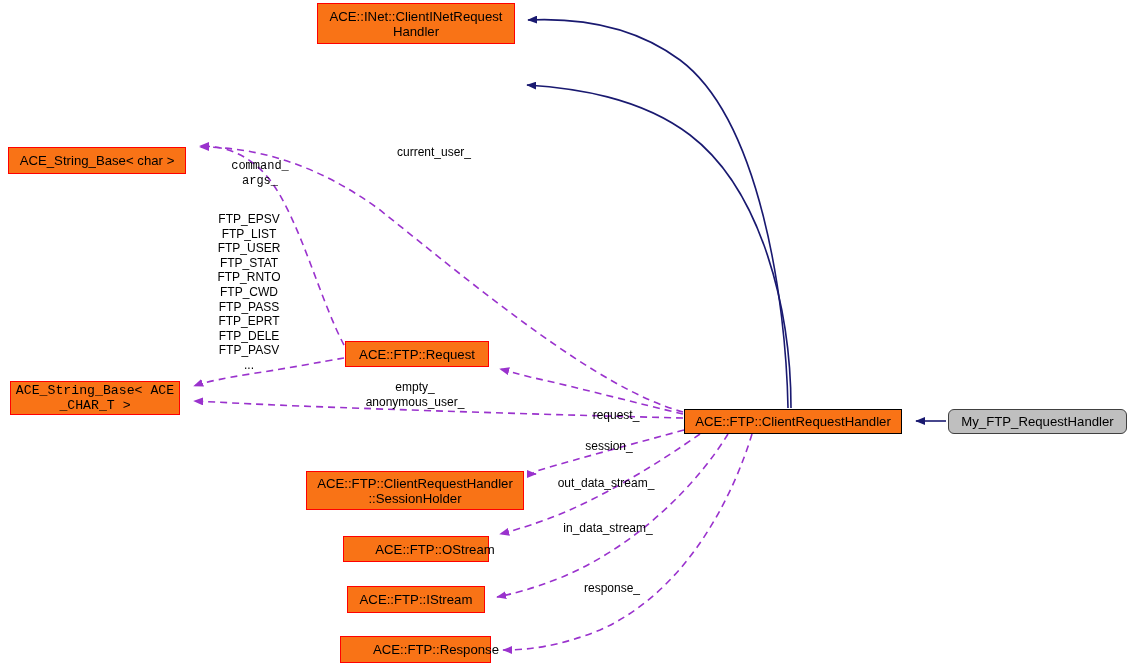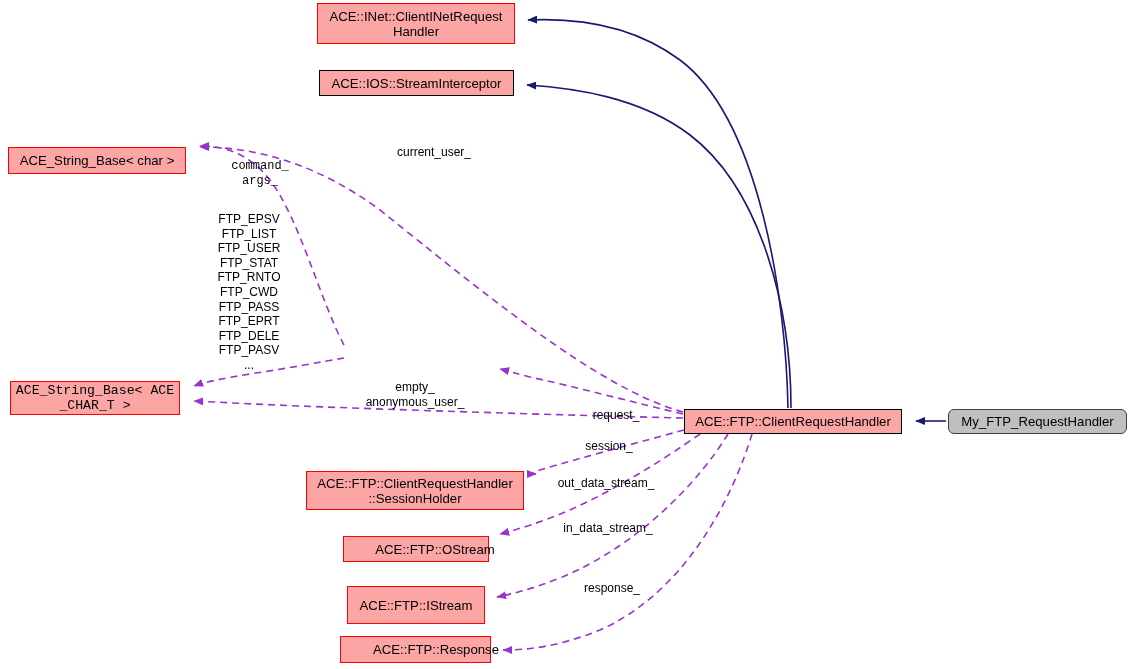--- a/index.html
+++ b/index.html
@@ -25,21 +25,21 @@
     width: 1131px;
     height: 669px;
   }
   .node {
     position: absolute;
     box-sizing: border-box;
     display: flex;
     align-items: center;
     justify-content: center;
     text-align: center;
-    background: #fca5a5;
+    background: #f97316;
     border: 1px solid #ff0000;
     color: #000000;
     font-size: 13.2px;
     line-height: 15px;
     white-space: pre-line;
     letter-spacing: 0px;
   }
   .node.black-border {
     border: 1px solid #000000;
   }
@@ -90,38 +90,38 @@
       <path d="M 684,430 C 640,442 580,458 540,470 C 534,472 530,474 536,474" marker-end="url(#arrow-purple)"></path>
       <path d="M 700,434 C 660,462 600,500 545,520 C 525,527 512,531 500,534" marker-end="url(#arrow-purple)"></path>
       <path d="M 728,434 C 700,480 640,545 560,578 C 532,589 512,594 497,597" marker-end="url(#arrow-purple)"></path>
       <path d="M 752,434 C 735,490 690,590 600,630 C 560,646 530,650 503,650" marker-end="url(#arrow-purple)"></path>
     </g>
   </svg>
 
   <div class="node" style="left:317px; top:3px; width:198px; height:41px;">ACE::INet::ClientINetRequest
 Handler</div>
 
-  <div class="node black-border" style="left:319px; top:70px; width:195px; height:26px;">ACE::IOS::StreamInterceptor</div>
 
   <div class="node" style="left:8px; top:147px; width:178px; height:27px;">ACE_String_Base&lt; char &gt;</div>
 
   <div class="node" style="left:10px; top:381px; width:170px; height:34px;font-family:Liberation Mono, monospace;">ACE_String_Base&lt; ACE
 _CHAR_T &gt;</div>
 
+  <div class="node" style="left:345px; top:341px; width:144px; height:26px;">ACE::FTP::Request</div>
 
   <div class="node black-border" style="left:684px; top:409px; width:218px; height:25px;">ACE::FTP::ClientRequestHandler</div>
 
   <div class="node current" style="left:948px; top:409px; width:179px; height:25px;border-radius:6px;">My_FTP_RequestHandler</div>
 
   <div class="node" style="left:306px; top:471px; width:218px; height:39px;">ACE::FTP::ClientRequestHandler
 ::SessionHolder</div>
 
   <div class="node" style="left:343px; top:536px; width:146px; height:26px;padding-left:38px;">ACE::FTP::OStream</div>
 
-  <div class="node" style="left:347px; top:586px; width:138px; height:38px;">ACE::FTP::IStream</div>
+  <div class="node" style="left:347px; top:586px; width:138px; height:27px;">ACE::FTP::IStream</div>
 
   <div class="node" style="left:340px; top:636px; width:151px; height:27px;padding-left:41px;">ACE::FTP::Response</div>
 
   <div class="edge-label" style="left:374px; top:145px; width:120px;">current_user_</div>
 
   <div class="edge-label" style="left:217px; top:159px; width:86px;font-family:Liberation Mono, monospace;">command_
 args_</div>
 
   <div class="edge-label left-list" style="left:204px; top:212px; width:90px;">FTP_EPSV
 FTP_LIST

